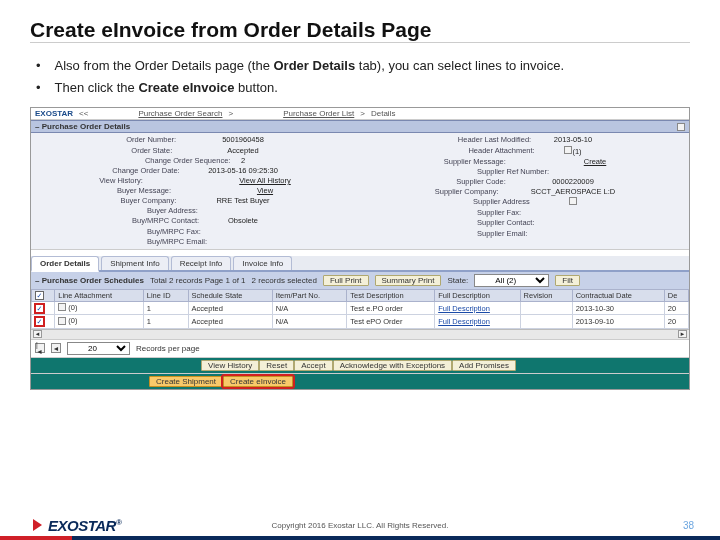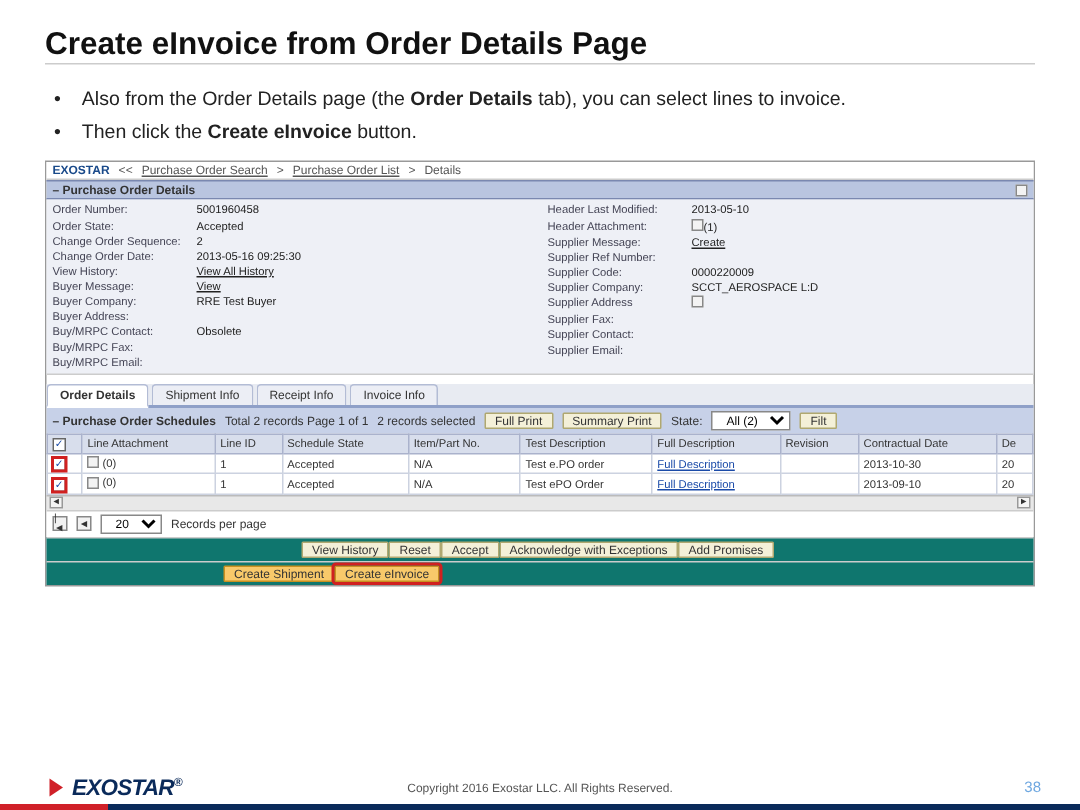--- a/index.html
+++ b/index.html
@@ -9,32 +9,32 @@
   .bullets { font-size: 13px; color: #222; margin-bottom: 10px; margin-left: 6px; }
   .bullets li { list-style: none; display: flex; gap: 14px; margin-bottom: 4px; line-height: 1.4; }
   .bullets li .dot { color: #222; }
   .screenshot { border: 1px solid #999; font-size: 8px; color: #333; background: #fff; }
   .ss-top { background: #fff; padding: 1px 4px; display: flex; gap: 6px; align-items: center; border-bottom: 1px solid #ccc; }
   .ss-top .logo { color: #1a4a8a; font-weight: bold; font-size: 8px; }
   .ss-top .crumb { color: #555; }
   .section-bar { background: #b9c5e0; color: #333; font-weight: bold; padding: 1px 4px; border-top: 1px solid #7a88b0; border-bottom: 1px solid #7a88b0; display: flex; justify-content: space-between; align-items: center; font-size: 8px; }
   .details-grid { display: flex; background: #eef0f6; padding: 2px 4px; gap: 10px; border-bottom: 1px solid #ccc; }
   .details-col { flex: 1; }
-  .drow { display: flex; gap: 4px; font-size: 7.5px; line-height: 1.35; }
+  .drow { display: flex; gap: 4px; font-size: 7.5px; line-height: 1.35; justify-content: center; }
   .drow .lbl { color: #445; width: 92px; flex-shrink: 0; }
   .drow .val { color: #222; }
-  .link { color: #1a4aa8; text-decoration: underline; }
+  .link { color: #1a4aa8; text-decoration: underline; margin-left: 44px; }
   .tabs { display: flex; background: #e8ebf2; border-bottom: 2px solid #8fa0c8; margin-top: 6px; }
   .tab { padding: 2px 8px; font-size: 8px; background: #eceef5; border: 1px solid #b3bcd5; border-bottom: none; margin-right: 2px; border-radius: 3px 3px 0 0; }
   .tab.active { background: #fff; font-weight: bold; border-bottom: 2px solid #fff; margin-bottom: -2px; }
   .sched-bar { background: #c7d1e8; padding: 2px 4px; display: flex; align-items: center; gap: 6px; font-size: 8px; flex-wrap: nowrap; overflow: hidden; }
   .btn { background: #f4f0d8; border: 1px solid #b0a870; padding: 0 6px; font-size: 8px; white-space: nowrap; border-radius: 1px; }
   .btn.orange { background: #f8c96a; border-color: #c89020; }
   .btn.orange.hl { outline: 2px solid #d02020; outline-offset: 0; }
-  .sel { border: 1px solid #888; font-size: 8px; padding: 0 5px; background: #fff; }
+  .sel { border: 1px solid #888; font-size: 8px; padding: 0 16px; background: #fff; }
   table.grid { width: 100%; border-collapse: collapse; font-size: 7.5px; background: #fff; }
   table.grid th { background: #d8deec; border: 1px solid #aab2cc; padding: 1px 3px; text-align: left; font-weight: normal; color: #333; white-space: nowrap; }
   table.grid td { border: 1px solid #ccd2e0; padding: 1px 3px; white-space: nowrap; }
   .cb { width: 9px; height: 9px; border: 1px solid #666; display: inline-flex; align-items: center; justify-content: center; font-size: 7px; line-height: 1; background: #fff; color: #1a4aa8; }
   .cb.hl { outline: 2px solid #d02020; outline-offset: -1px; }
   .attach-cell { display: inline-flex; align-items: center; gap: 2px; }
   .ico { width: 8px; height: 8px; border: 1px solid #888; display: inline-block; background: #f3f3f3; }
   .pager { display: flex; align-items: center; gap: 6px; padding: 2px 4px; font-size: 8px; background: #fff; border-top: 1px solid #ccc; }
   .pager .pbox { width: 10px; height: 10px; border: 1px solid #888; display: flex; align-items: center; justify-content: center; font-size: 7px; background: #f2f2f2; }
   .action-row { display: flex; gap: 0; padding: 2px 4px; background: #0f766e; flex-wrap: wrap; border-top: 1px solid #ccc; }

